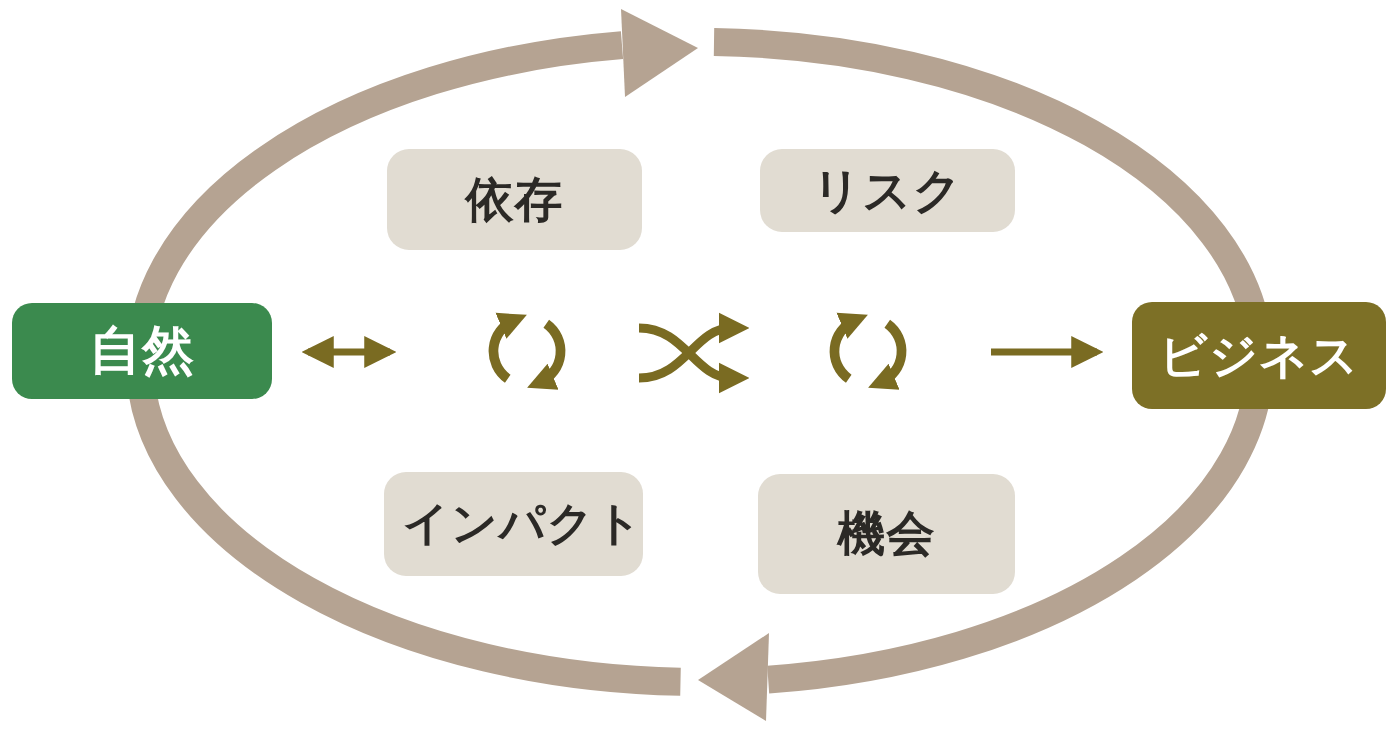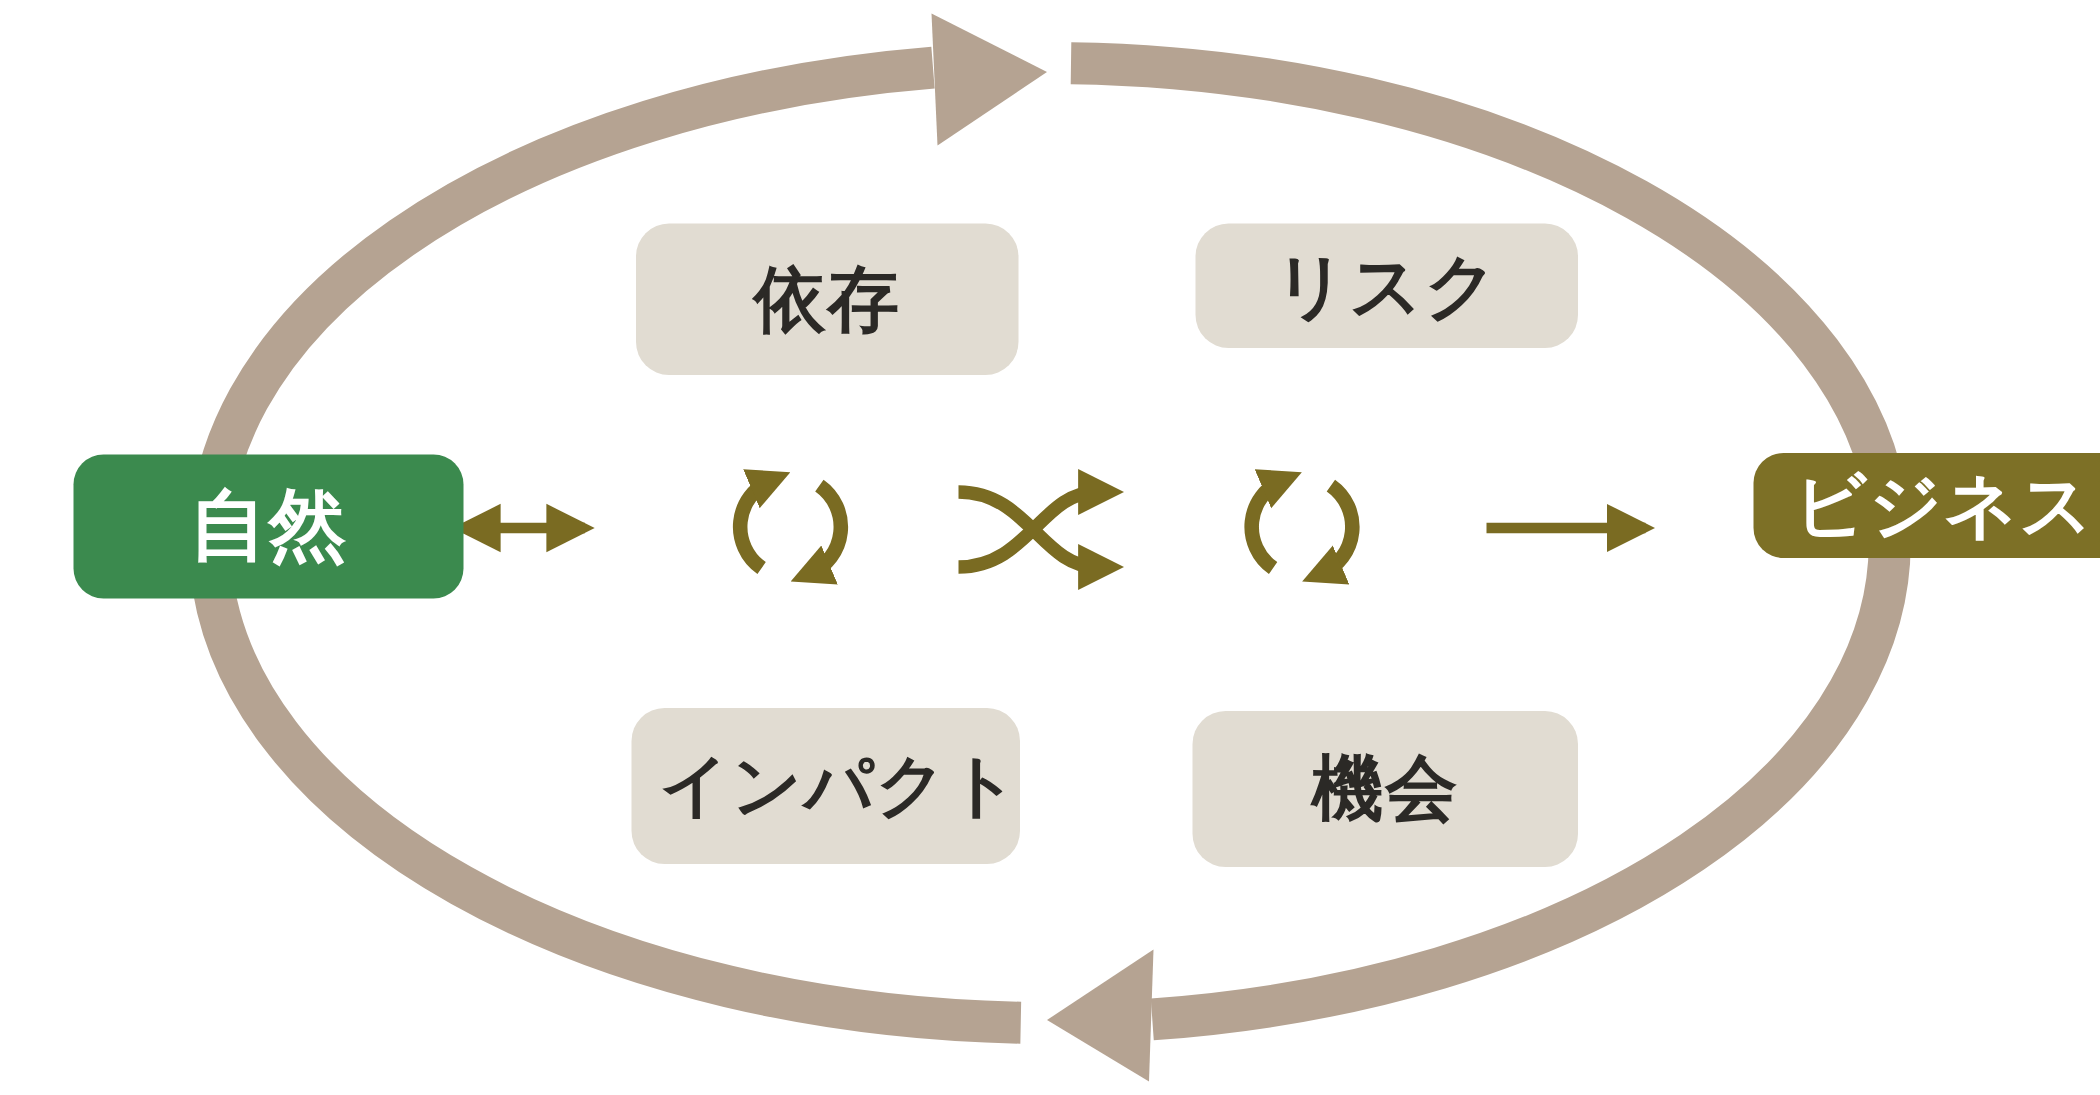--- a/index.html
+++ b/index.html
@@ -4,28 +4,28 @@
 <style>
   html,body{margin:0;padding:0;background:var(--background,#fff);}
   body{font-family:"Liberation Sans","DejaVu Sans",sans-serif;}
   .stage{position:relative;width:1400px;height:730px;overflow:hidden;background:var(--background,#fff);}
   svg{position:absolute;display:block;}
   .ellipse-arc{fill:none;stroke:var(--taupe);stroke-width:28;stroke-linecap:butt;}
   .ellipse-head{fill:var(--taupe);}
   .oliveline{fill:none;stroke:var(--icon-olive);}
   .olivehead{fill:var(--icon-olive);}
   .node{position:absolute;display:flex;align-items:center;justify-content:center;
-        font-weight:bold;border-radius:20px;z-index:2;letter-spacing:1px;margin-left:37px;}
+        font-weight:bold;border-radius:20px;z-index:2;letter-spacing:1px;}
   .node-nature{left:12px;top:303px;width:260px;height:96px;background:var(--green);color:#fff;font-size:52px;text-align:right;}
-  .node-business{left:1132px;top:302px;width:254px;height:70px;background:var(--olive);color:#fff;font-size:48px;}
+  .node-business{left:1132px;top:302px;width:254px;height:107px;background:var(--olive);color:#fff;font-size:48px;}
   .node-beige{background:var(--beige);color:var(--ink);border-radius:22px;font-size:48px;}
   .node-dependency{left:387px;top:149px;width:255px;height:101px;}
   .node-risk{left:760px;top:149px;width:255px;height:83px;}
   .node-impact{left:384px;top:472px;width:259px;height:104px;font-size:46px;justify-content:flex-end;}
-  .node-opportunity{left:758px;top:474px;width:257px;height:104px;}
+  .node-opportunity{left:758px;top:474px;width:257px;height:120px;}
 </style>
 </head>
 <body>
 
 <div class="stage">
 
   <svg style="left:0;top:0;" width="1400" height="730" viewBox="0 0 1400 730">
     <path class="ellipse-arc" d="M 680.5 681.8 A 560 320 0 0 1 622 45.1"></path>
     <path class="ellipse-arc" d="M 714 42.1 A 560 320 0 0 1 768.2 679.6"></path>
     <polygon class="ellipse-head" points="621,9 698,48 625,97"></polygon>

